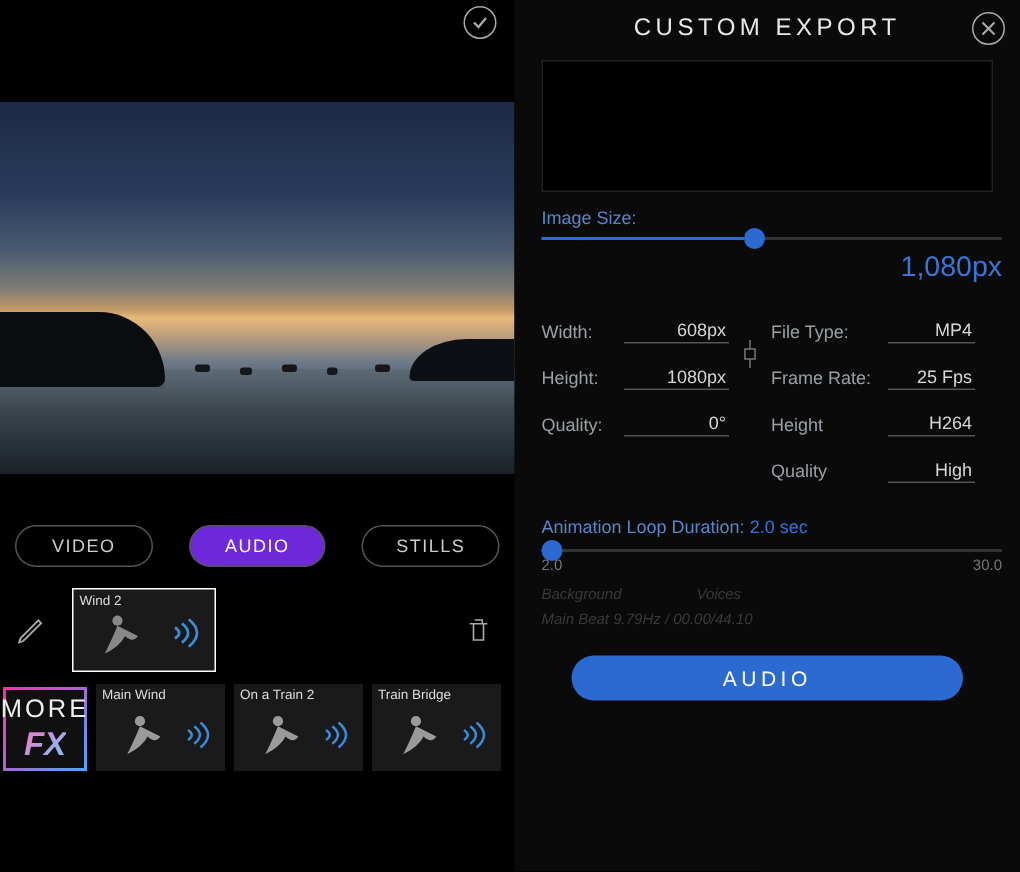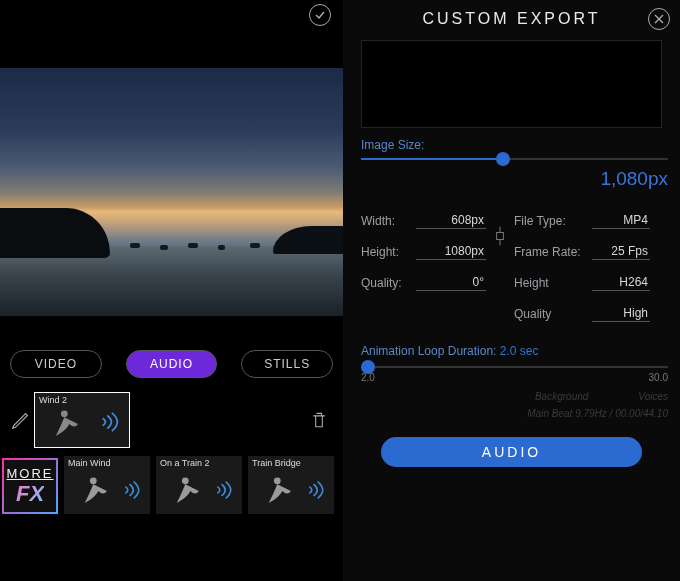--- a/index.html
+++ b/index.html
@@ -14,30 +14,30 @@
   .sky { position:absolute; inset:0; background: linear-gradient(to bottom, #1b2a46 0%, #2a3c5a 25%, #4a5b73 40%, #7e7b74 50%, #c49a66 56%, #e8b97a 58%, #c6a37a 62%, #6c7a89 70%, #3a4956 80%, #1e2a34 100%); }
   .land-left { position:absolute; bottom:58px; left:0; width:110px; height:50px; background:#0a0d10; border-radius:0 40% 5% 0 / 0 90% 10% 0; }
   .land-right { position:absolute; bottom:62px; right:0; width:70px; height:28px; background:#0c1014; border-radius:60% 0 0 5% / 100% 0 0 10%; }
   .water { position:absolute; bottom:0; left:0; right:0; height:70px; background:linear-gradient(to bottom,#5f6b74 0%, #3a454e 40%, #1a2127 100%); }
   .boat { position:absolute; width:10px; height:5px; background:#14181c; border-radius:2px; }
 
   .mode-row { display:flex; gap:24px; padding:8px 10px; margin-top:26px; }
   .mode-btn { flex:1; height:28px; border:1px solid #555; border-radius:14px; background:transparent; color:#ccc; font-size:12px; letter-spacing:1px; display:flex; align-items:center; justify-content:center; }
   .mode-btn.active { background:#6d28d9; color:#fff; }
 
-  .selected-row { display:flex; align-items:center; gap:2px; padding:4px 10px; margin-top:2px; }
+  .selected-row { display:flex; align-items:center; gap:16px; padding:4px 10px; margin-top:2px; }
   .pencil { width:22px; height:22px; }
   .selected-thumb { width:96px; height:56px; border:1.5px solid #fff; background:#1a1a1a; position:relative; }
   .selected-thumb .label { position:absolute; top:2px; left:4px; font-size:9px; color:#ddd; }
   .trash { width:20px; height:22px; margin-left:auto; margin-right:4px; }
 
   .bottom-row { display:flex; gap:6px; padding:4px 2px 4px 2px; align-items:flex-end; }
   .fx-tile { width:56px; height:56px; border:2px solid transparent; border-radius:8px; background:#101010; display:flex; flex-direction:column; align-items:center; justify-content:center; position:relative; }
   .fx-tile.morefx { border-image: linear-gradient(135deg,#ff2ea6,#4aa8ff) 1; border-style:solid; border-width:2px; }
-  .morefx .m { font-size:13px; letter-spacing:2px; color:#eee;text-decoration:underline; }
+  .morefx .m { font-size:17px; letter-spacing:2px; color:#eee; }
   .morefx .fx { font-size:22px; font-weight:700; font-style:italic; background:linear-gradient(135deg,#ff6ec7,#6ecbff); -webkit-background-clip:text; color:transparent; }
   .clip { width:86px; height:58px; background:#1a1a1a; position:relative; }
   .clip .label { position:absolute; top:2px; left:4px; font-size:9px; color:#ddd; white-space:nowrap; }
   .dancer { position:absolute; left:14px; bottom:6px; }
   .waves { position:absolute; right:8px; bottom:14px; }
 
   
   .rp-header { display:flex; align-items:center; justify-content:center; height:38px; position:relative; }
   .rp-title { font-size:16px; letter-spacing:3px; color:#eaeaea; }
   .close-x { position:absolute; right:10px; top:8px; width:22px; height:22px; border:1.5px solid #aaa; border-radius:50%; display:flex; align-items:center; justify-content:center; }
@@ -56,21 +56,21 @@
   .link-col { display:flex; align-items:center; justify-content:center; }
   .link-icon { width:14px; height:22px; }
 
   .loop-row { margin-top:22px; font-size:12px; }
   .loop-row .val { color:#2f76d6; }
   .loop-track { height:2px; background:#333; position:relative; margin-top:8px; }
   .loop-knob { position:absolute; left:0; top:-6px; width:14px; height:14px; background:#2b6ad0; border-radius:50%; }
   .range-lbls { display:flex; justify-content:space-between; font-size:10px; color:#777; margin-top:4px; }
 
   .faded-rows { margin-top:8px; font-size:10px; color:#3a3a3a; font-style:italic; }
-  .faded-rows div { margin-top:6px;text-align:right; }
+  .faded-rows div { margin-top:6px; }
 
   .export-btn { margin:18px 38px 0 38px; height:30px; background:#2b6ad0; border-radius:15px; display:flex; align-items:center; justify-content:center; color:#fff; font-size:14px; letter-spacing:3px; }
 </style>
 </head>
 <body>
 
 <div class="left-pane">
   <div class="top-bar">
     <div class="check-circle">
       <svg width="12" height="12" viewBox="0 0 12 12">

